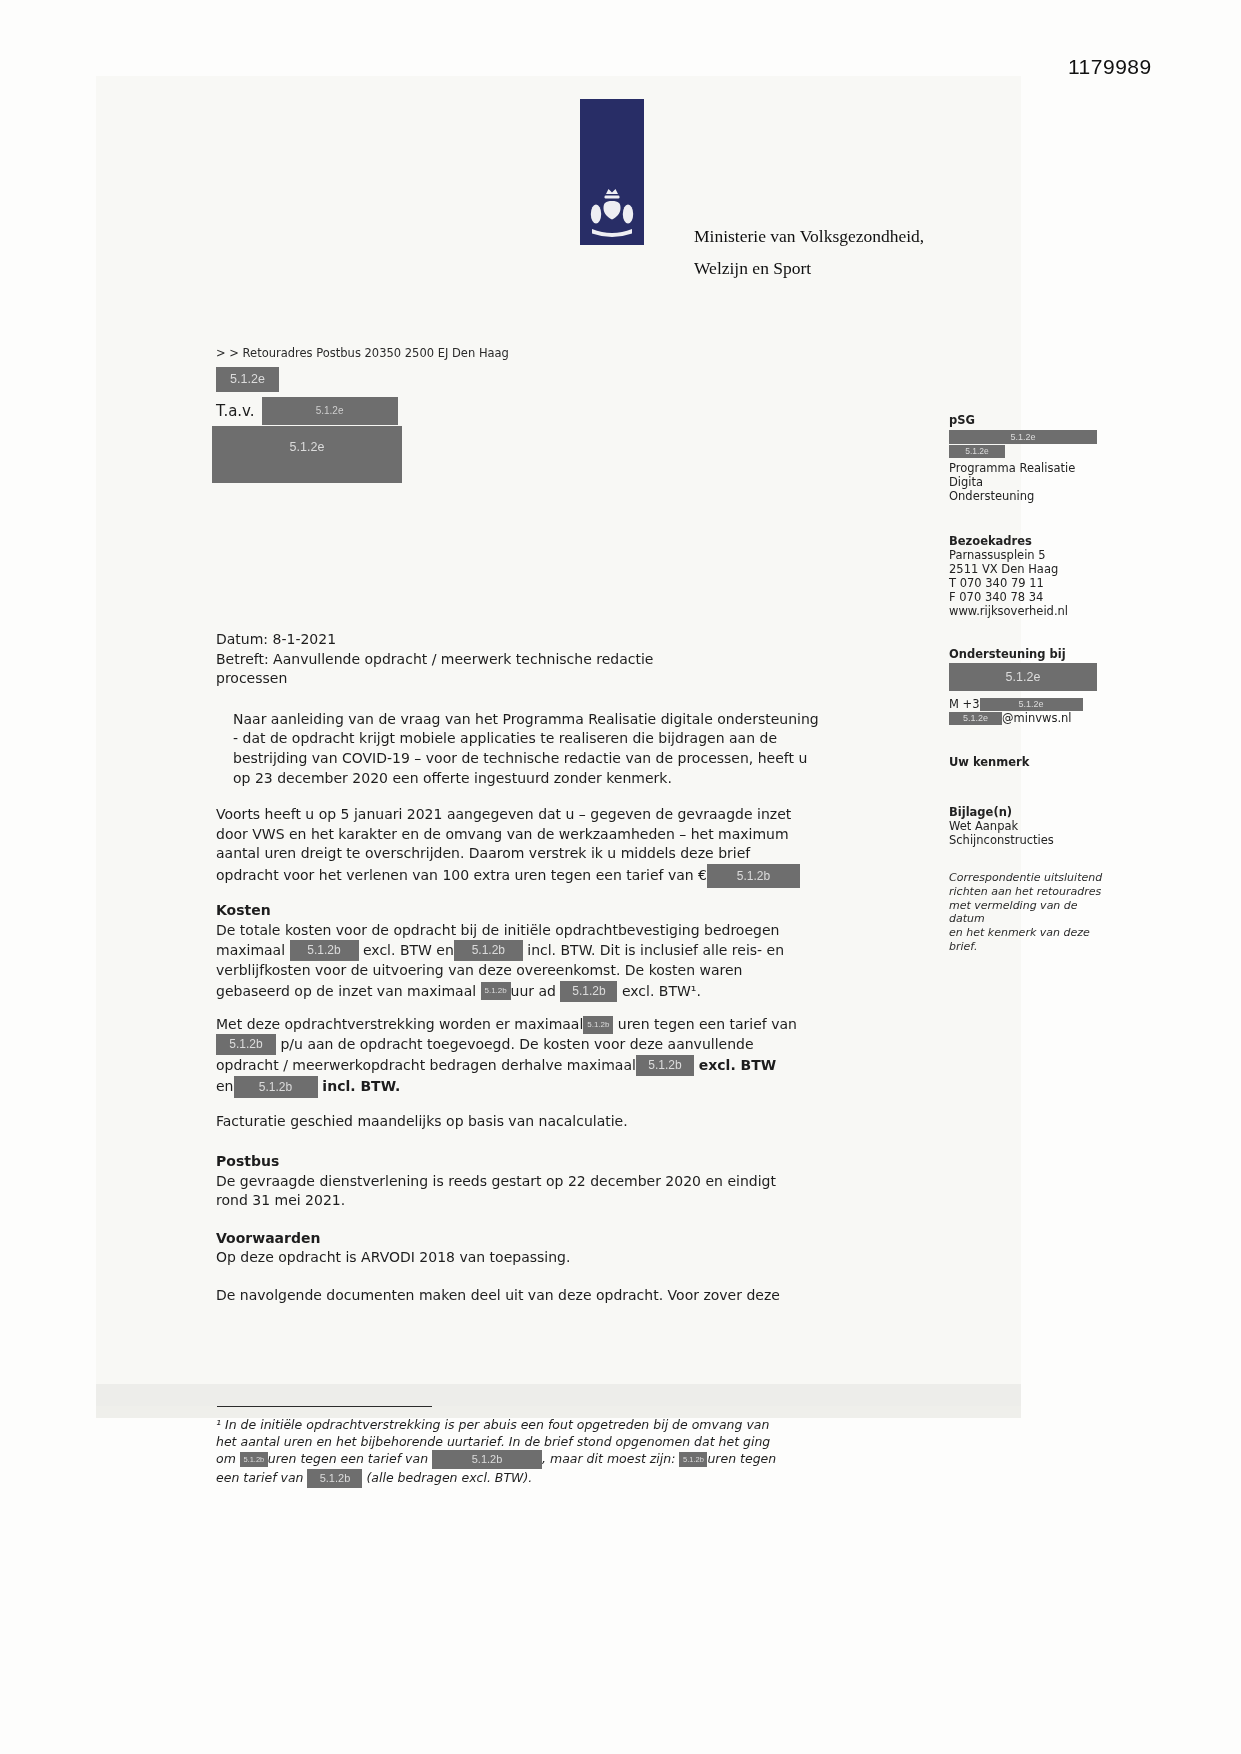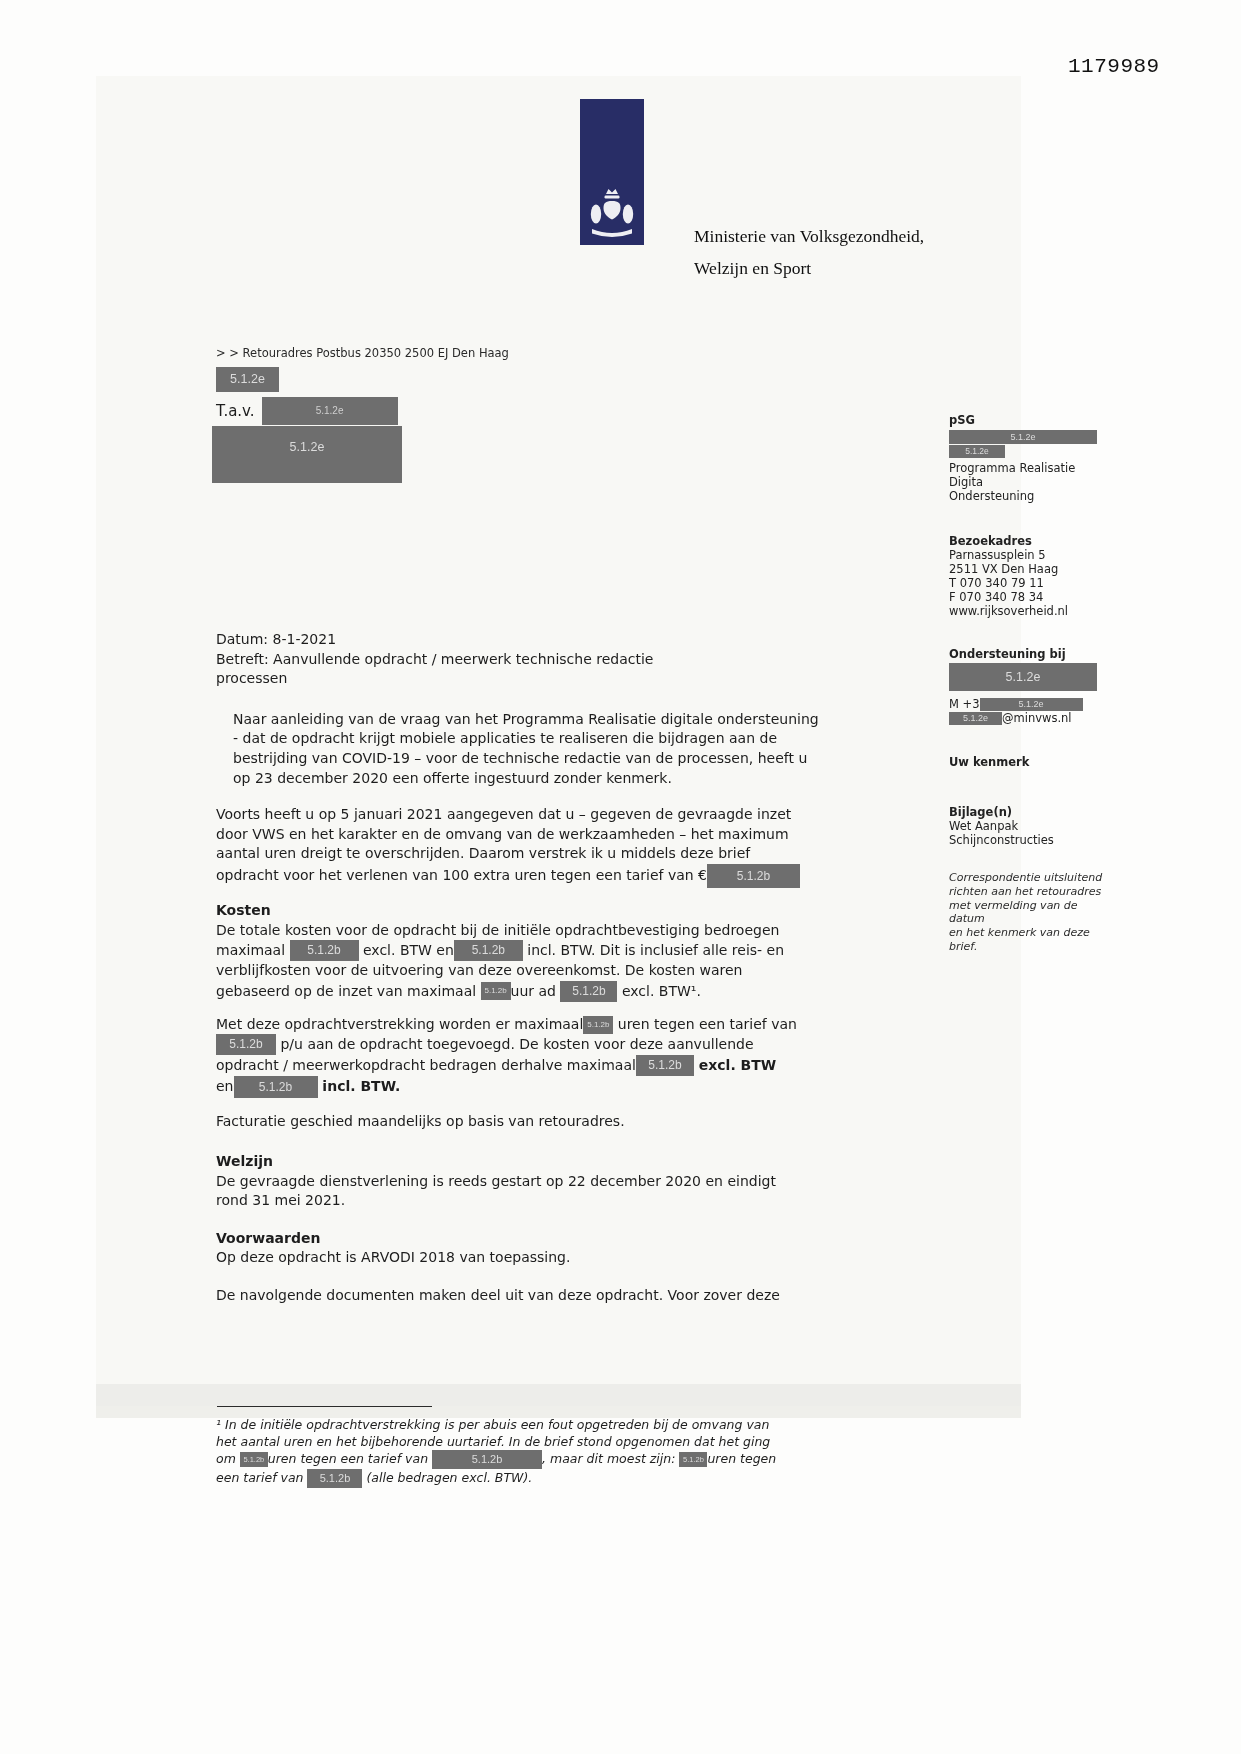--- a/index.html
+++ b/index.html
@@ -7,21 +7,21 @@
   .page { position:relative; width:1241px; height:1754px; background:#fdfdfc;
           font-family:"DejaVu Sans", sans-serif; color:#1d1d1d; overflow:hidden; }
 
   
   .scan-a { position:absolute; left:96px; top:76px; width:925px; height:1330px;
             background:#f1f1ee; opacity:.45; }
   .scan-b { position:absolute; left:96px; top:1384px; width:925px; height:34px;
             background:#e9e9e5; opacity:.75; }
 
   .doc-number { position:absolute; left:1068px; top:55px; font-size:21px;
-                font-family:Liberation Mono, monospace; color:#111; letter-spacing:.5px; }
+                font-family:Liberation Sans, sans-serif; color:#111; letter-spacing:.5px; }
 
   .logo-banner { position:absolute; left:580px; top:99px; width:64px; height:146px;
                  background:#282d66; }
   .logo-banner svg { position:absolute; left:50%; bottom:6px; transform:translateX(-50%); }
   .ministry-name { position:absolute; left:694px; top:220px;
                    font-family:Liberation Serif, serif; font-size:17.5px; line-height:32px;
                    color:#101010; white-space:pre-line; }
 
   
   .rd { display:inline-block; background:#6e6e6e; color:#dcdcdc; text-align:center;
@@ -170,22 +170,22 @@
 opdracht voor het verlenen van 100 extra uren tegen een tarief van €</span><span class="rd rd-p2">5.1.2b</span></p>
     <div class="h m-kh">Kosten</div>
     <p class="pre"><span>De totale kosten voor de opdracht bij de initiële opdrachtbevestiging bedroegen
 maximaal </span><span class="rd rd-k">5.1.2b</span><span> excl. BTW en</span><span class="rd rd-k">5.1.2b</span><span> incl. BTW. Dit is inclusief alle reis- en
 verblijfkosten voor de uitvoering van deze overeenkomst. De kosten waren
 gebaseerd op de inzet van maximaal </span><span class="rd rd-sm">5.1.2b</span><span>uur ad </span><span class="rd rd-ad">5.1.2b</span><span> excl. BTW¹.</span></p>
     <p class="pre m-k2"><span>Met deze opdrachtverstrekking worden er maximaal</span><span class="rd rd-sm">5.1.2b</span><span> uren tegen een tarief van
 </span><span class="rd rd-k2a">5.1.2b</span><span> p/u aan de opdracht toegevoegd. De kosten voor deze aanvullende
 opdracht / meerwerkopdracht bedragen derhalve maximaal</span><span class="rd rd-k2b">5.1.2b</span><span class="bold"> excl. BTW</span><span>
 en</span><span class="rd rd-k2c">5.1.2b</span><span class="bold"> incl. BTW.</span></p>
-    <p class="m-fact">Facturatie geschied maandelijks op basis van retouradres.</p>
-    <div class="h m-plh">Welzijn</div>
+    <p class="m-fact">Facturatie geschied maandelijks op basis van nacalculatie.</p>
+    <div class="h m-plh">Postbus</div>
     <p class="pre">De gevraagde dienstverlening is reeds gestart op 22 december 2020 en eindigt
 rond 31 mei 2021.</p>
     <div class="h m-vwh">Voorwaarden</div>
     <p>Op deze opdracht is ARVODI 2018 van toepassing.</p>
     <p class="m-close">De navolgende documenten maken deel uit van deze opdracht. Voor zover deze</p>
   </div>
 
   <div id="footnote">
     <div class="fn-divider"></div>
     <div class="fn-text"><span>¹ In de initiële opdrachtverstrekking is per abuis een fout opgetreden bij de omvang van

